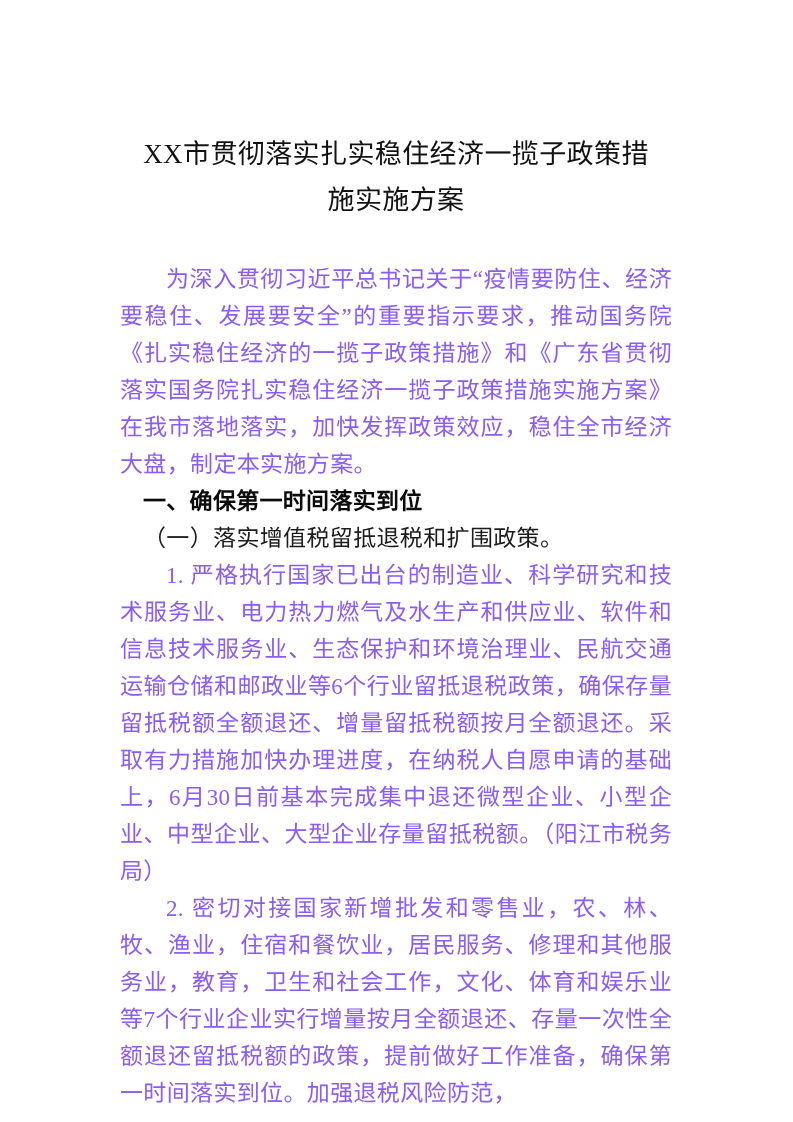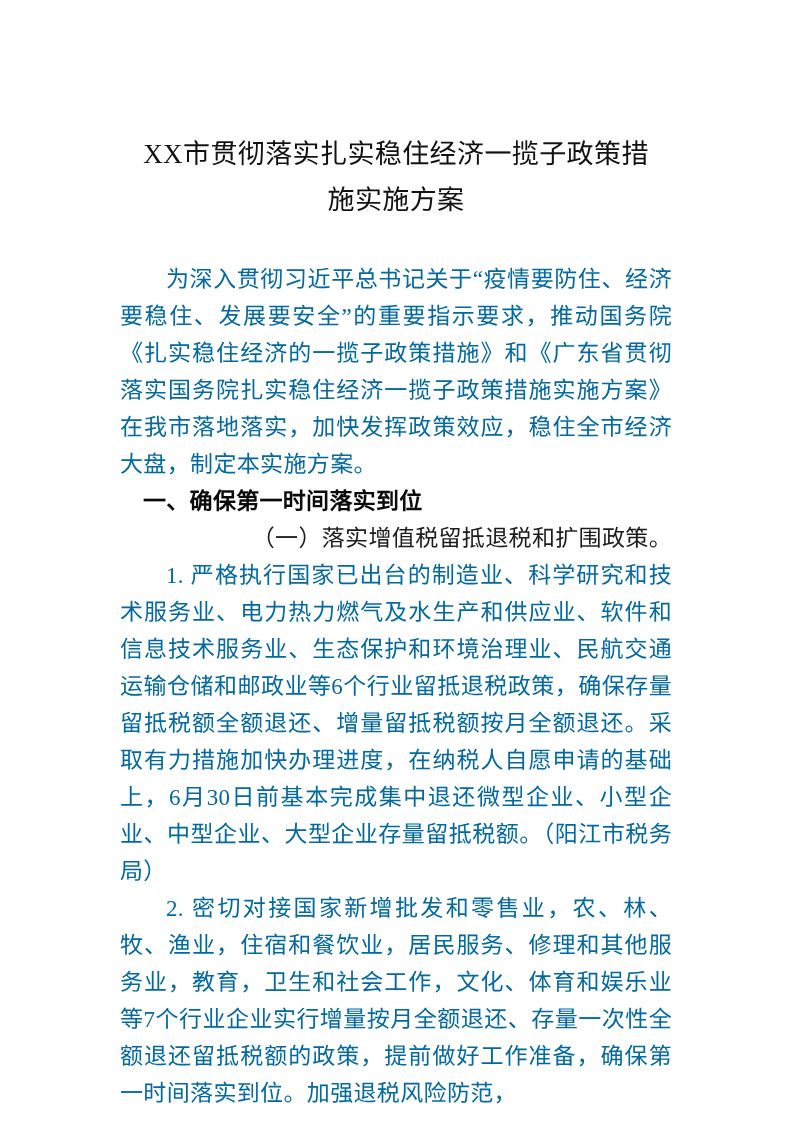--- a/index.html
+++ b/index.html
@@ -42,21 +42,21 @@
     font-weight: 400;
     letter-spacing: 0.4px;
     white-space: pre-line;
   }
 
   
   .para {
     font-family: "Liberation Serif", "DejaVu Serif", serif;
     font-size: 23px;
     line-height: 37px;
-    color: #0369a1;
+    color: #8b5cf6;
     margin: 0;
     text-align: justify;
     text-justify: inter-ideograph;
     text-indent: 46px;
     letter-spacing: 0.35px;
     word-break: break-all;
   }
 
   .para.lead {
     margin-top: 38px;
@@ -76,21 +76,20 @@
 
   
   .head-2 {
     font-family: "Liberation Serif", "DejaVu Serif", serif;
     font-size: 23px;
     line-height: 37px;
     color: #1c1c1c;
     margin: 0;
     text-indent: 23px;
     letter-spacing: 0.35px;
-    text-align: right;
   }
 </style>
 </head>
 <body>
 
 <div id="page">
   <div id="content">
 
     <h1 class="doc-title">XX市贯彻落实扎实稳住经济一揽子政策措
 施实施方案</h1>

